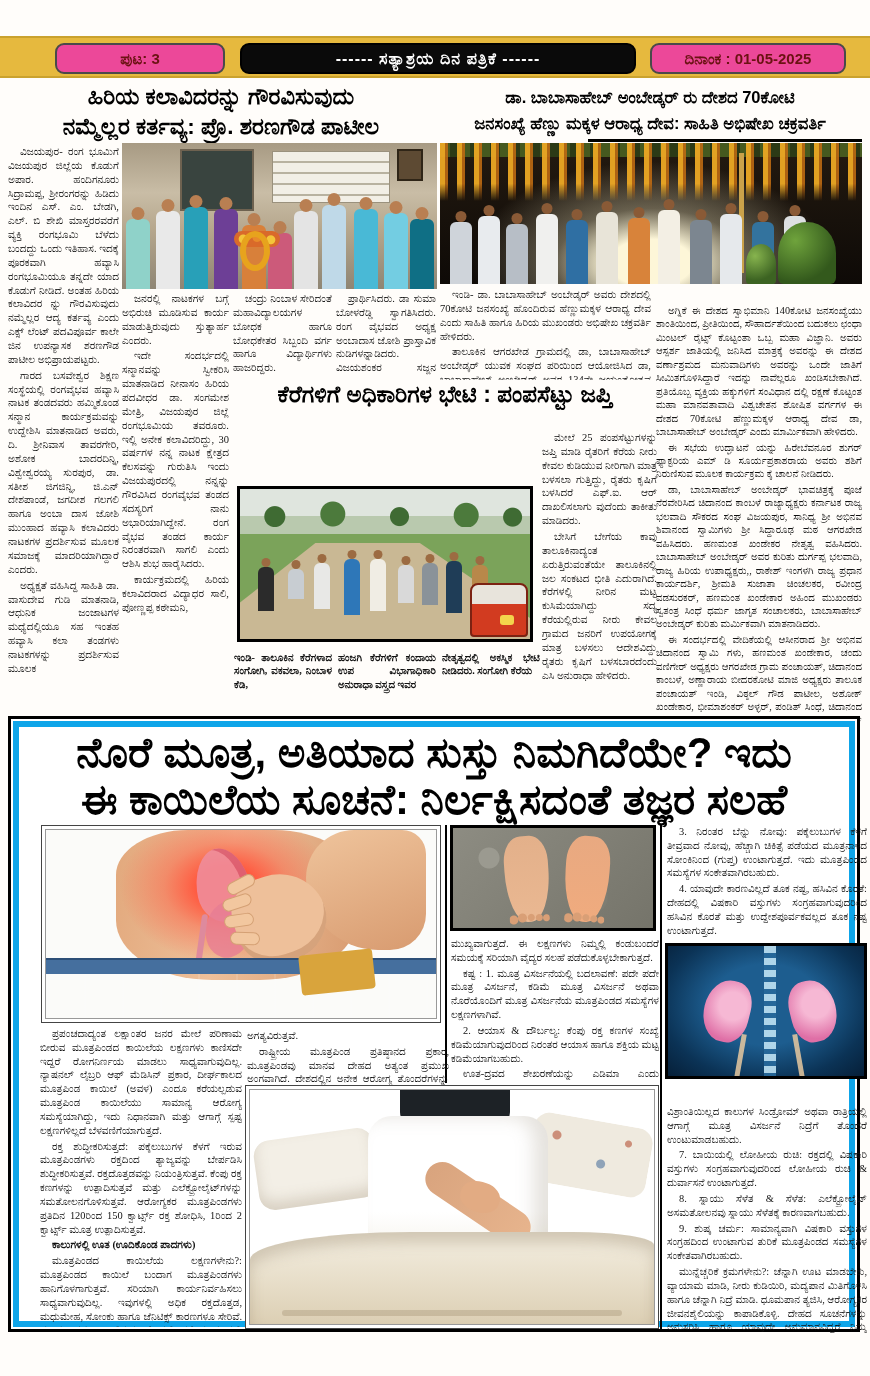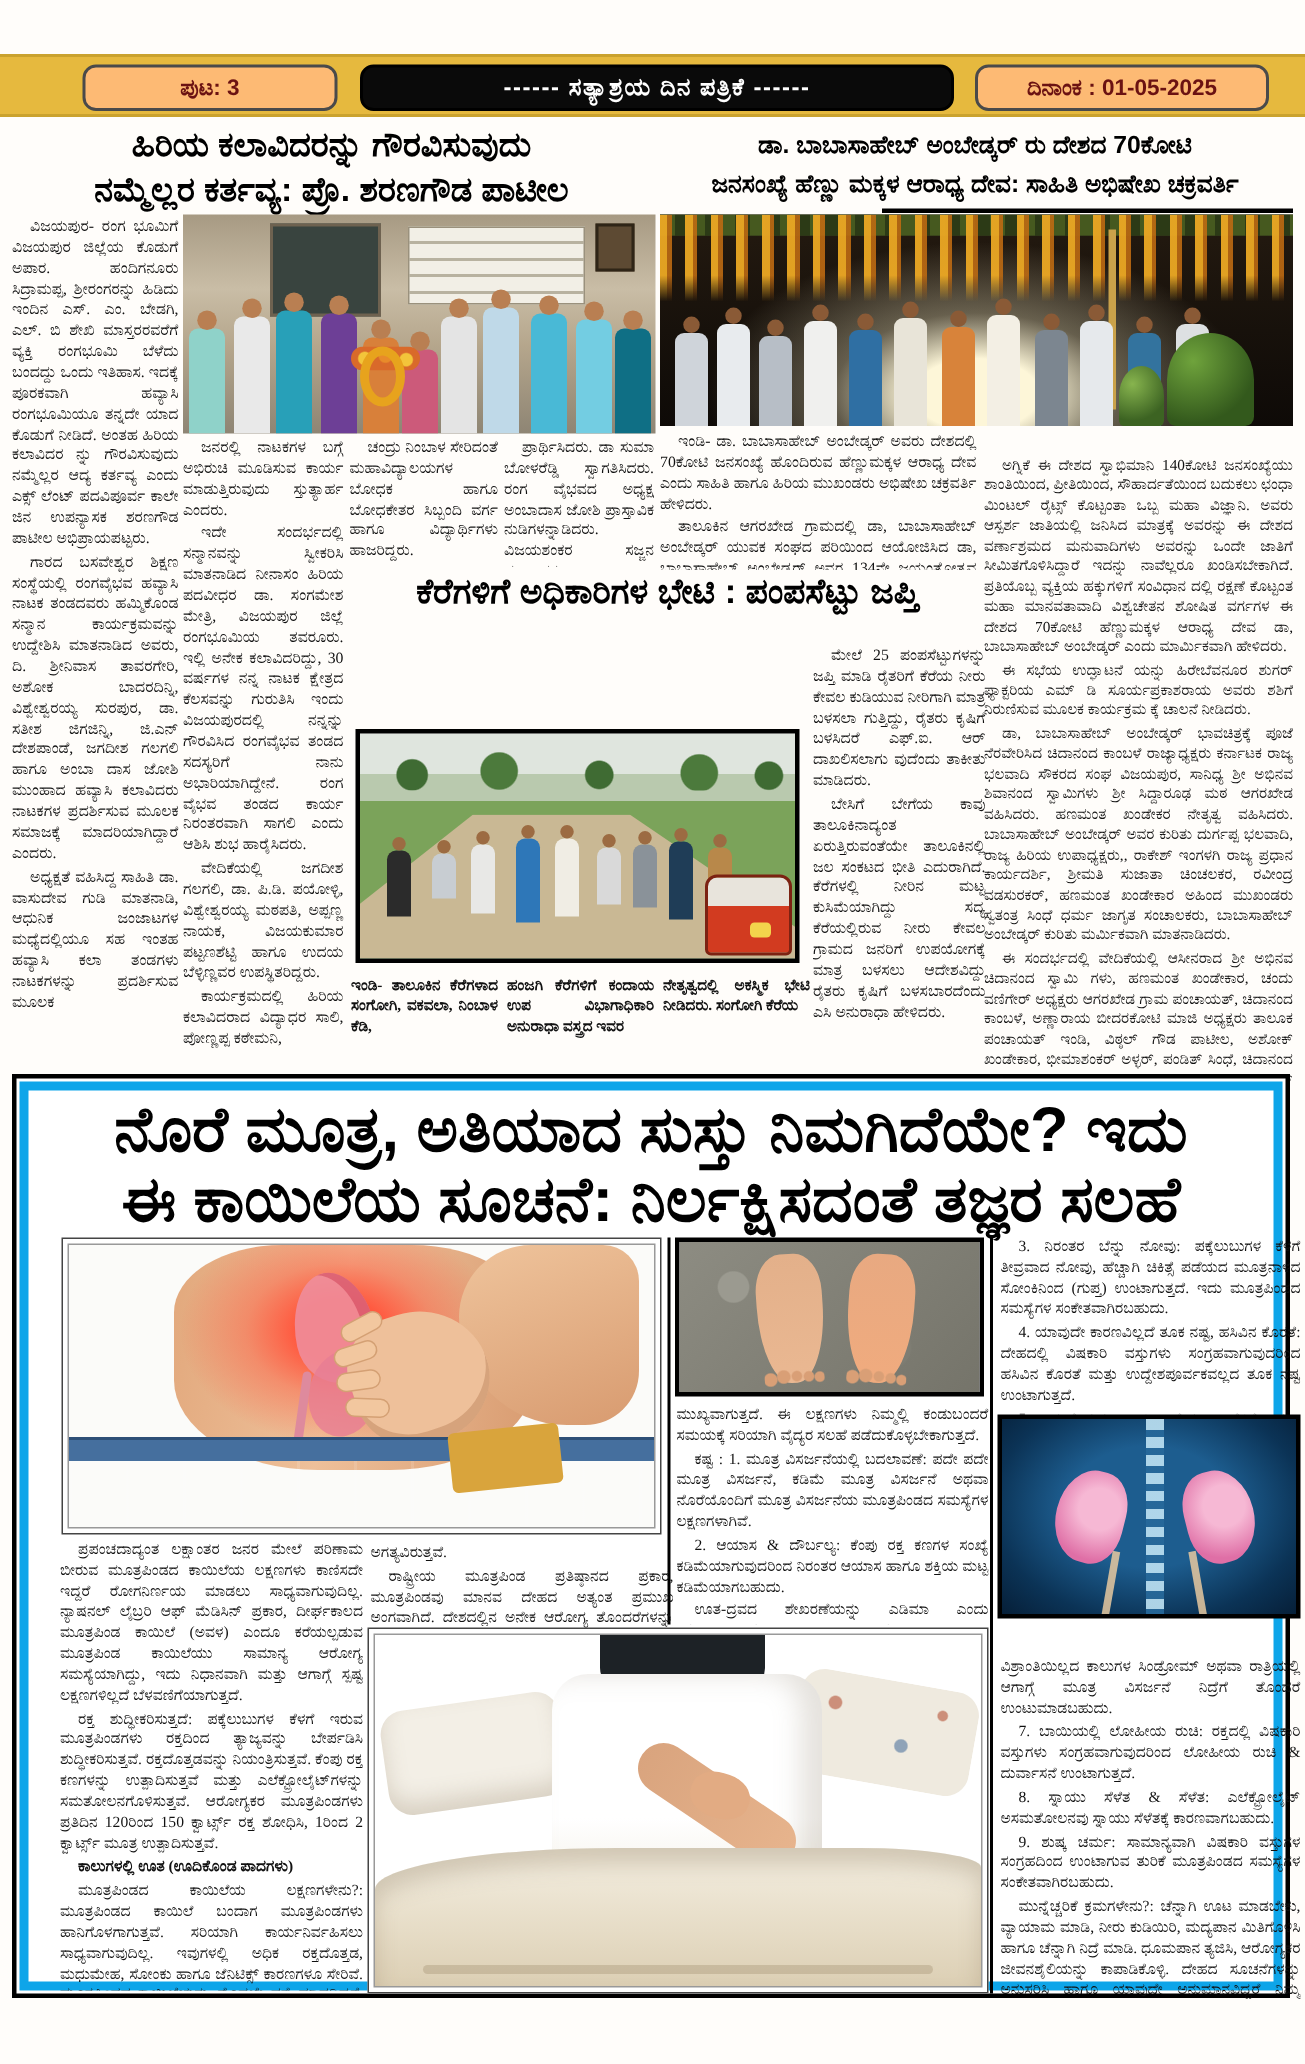--- a/index.html
+++ b/index.html
@@ -4,21 +4,21 @@
 <style>
   html,body{margin:0;padding:0;background:#ffffff;}
   .page{position:relative;width:870px;height:1376px;background:#fffdfa;overflow:hidden;
         font-family:"Liberation Serif", serif;color:#111;}
   [data-name]{box-sizing:border-box;}
 
   
   .mastband{position:absolute;left:0;top:36px;width:870px;height:42px;background:#e6b93e;
             border-top:2px solid #caa22e;border-bottom:2px solid #caa22e;}
   .mastbox{position:absolute;top:5px;height:31px;border:2px solid #4a4a4a;border-radius:9px;
-           background:#fdba74;color:#6b1212;font-weight:bold;font-size:15px;
+           background:#ec4899;color:#6b1212;font-weight:bold;font-size:15px;
            display:flex;align-items:center;justify-content:center;
            font-family:"Liberation Sans", sans-serif;}
   .mastbox.center{background:#0a0a0a;color:#ffffff;border-color:#000;width:396px;left:240px;
                   font-size:16px;letter-spacing:1px;}
   .mastbox.left{left:55px;width:170px;}
   .mastbox.right{left:650px;width:196px;}
 
   
   .headline{position:absolute;font-weight:800;text-align:center;color:#000;
             font-family:"Liberation Sans", sans-serif;}
@@ -269,21 +269,20 @@
   </div>
 
   <div class="col colA" data-name="artists-article-col1">
     <p data-name="paragraph">ವಿಜಯಪುರ- ರಂಗ ಭೂಮಿಗೆ ವಿಜಯಪುರ ಜಿಲ್ಲೆಯ ಕೊಡುಗೆ ಅಪಾರ. ಹಂದಿಗನೂರು ಸಿದ್ರಾಮಪ್ಪ, ಶ್ರೀರಂಗರನ್ನು ಹಿಡಿದು ಇಂದಿನ ಎಸ್. ಎಂ. ಬೇಡಗಿ, ಎಲ್. ಬಿ ಶೇಖಿ ಮಾಸ್ತರರವರೆಗೆ ವ್ಯಕ್ತಿ ರಂಗಭೂಮಿ ಬೆಳೆದು ಬಂದದ್ದು ಒಂದು ಇತಿಹಾಸ. ಇದಕ್ಕೆ ಪೂರಕವಾಗಿ ಹವ್ಯಾಸಿ ರಂಗಭೂಮಿಯೂ ತನ್ನದೇ ಯಾದ ಕೊಡುಗೆ ನೀಡಿದೆ. ಅಂತಹ ಹಿರಿಯ ಕಲಾವಿದರ ನ್ನು ಗೌರವಿಸುವುದು ನಮ್ಮೆಲ್ಲರ ಆದ್ಯ ಕರ್ತವ್ಯ ಎಂದು ಎಕ್ಸ್ ಲೆಂಟ್ ಪದವಿಪೂರ್ವ ಕಾಲೇ ಜಿನ ಉಪನ್ಯಾಸಕ ಶರಣಗೌಡ ಪಾಟೀಲ ಅಭಿಪ್ರಾಯಪಟ್ಟರು.</p>
     <p data-name="paragraph">ಗಾರದ ಬಸವೇಶ್ವರ ಶಿಕ್ಷಣ ಸಂಸ್ಥೆಯಲ್ಲಿ ರಂಗವೈಭವ ಹವ್ಯಾಸಿ ನಾಟಕ ತಂಡದವರು ಹಮ್ಮಿಕೊಂಡ ಸನ್ಮಾನ ಕಾರ್ಯಕ್ರಮವನ್ನು ಉದ್ದೇಶಿಸಿ ಮಾತನಾಡಿದ ಅವರು, ದಿ. ಶ್ರೀನಿವಾಸ ತಾವರಗೇರಿ, ಅಶೋಕ ಬಾದರದಿನ್ನಿ, ವಿಶ್ವೇಶ್ವರಯ್ಯ ಸುರಪುರ, ಡಾ. ಸತೀಶ ಜಿಗಜಿನ್ನಿ, ಜಿ.ಎನ್ ದೇಶಪಾಂಡೆ, ಜಗದೀಶ ಗಲಗಲಿ ಹಾಗೂ ಅಂಬಾ ದಾಸ ಜೋಶಿ ಮುಂಹಾದ ಹವ್ಯಾಸಿ ಕಲಾವಿದರು ನಾಟಕಗಳ ಪ್ರದರ್ಶಿಸುವ ಮೂಲಕ ಸಮಾಜಕ್ಕೆ ಮಾದರಿಯಾಗಿದ್ದಾರೆ ಎಂದರು.</p>
     <p data-name="paragraph">ಅಧ್ಯಕ್ಷತೆ ವಹಿಸಿದ್ದ ಸಾಹಿತಿ ಡಾ. ವಾಸುದೇವ ಗುಡಿ ಮಾತನಾಡಿ, ಆಧುನಿಕ ಜಂಜಾಟಗಳ ಮಧ್ಯೆದಲ್ಲಿಯೂ ಸಹ ಇಂತಹ ಹವ್ಯಾಸಿ ಕಲಾ ತಂಡಗಳು ನಾಟಕಗಳನ್ನು ಪ್ರದರ್ಶಿಸುವ ಮೂಲಕ</p>
   </div>
   <div class="col colB" data-name="artists-article-col2">
     <p data-name="paragraph">ಜನರಲ್ಲಿ ನಾಟಕಗಳ ಬಗ್ಗೆ ಅಭಿರುಚಿ ಮೂಡಿಸುವ ಕಾರ್ಯ ಮಾಡುತ್ತಿರುವುದು ಸ್ತುತ್ಯಾರ್ಹ ಎಂದರು.</p>
     <p data-name="paragraph">ಇದೇ ಸಂದರ್ಭದಲ್ಲಿ ಸನ್ಮಾನವನ್ನು ಸ್ವೀಕರಿಸಿ ಮಾತನಾಡಿದ ನೀನಾಸಂ ಹಿರಿಯ ಪದವೀಧರ ಡಾ. ಸಂಗಮೇಶ ಮೇತ್ರಿ, ವಿಜಯಪುರ ಜಿಲ್ಲೆ ರಂಗಭೂಮಿಯ ತವರೂರು. ಇಲ್ಲಿ ಅನೇಕ ಕಲಾವಿದರಿದ್ದು, 30 ವರ್ಷಗಳ ನನ್ನ ನಾಟಕ ಕ್ಷೇತ್ರದ ಕೆಲಸವನ್ನು ಗುರುತಿಸಿ ಇಂದು ವಿಜಯಪುರದಲ್ಲಿ ನನ್ನನ್ನು ಗೌರವಿಸಿದ ರಂಗವೈಭವ ತಂಡದ ಸದಸ್ಯರಿಗೆ ನಾನು ಅಭಾರಿಯಾಗಿದ್ದೇನೆ. ರಂಗ ವೈಭವ ತಂಡದ ಕಾರ್ಯ ನಿರಂತರವಾಗಿ ಸಾಗಲಿ ಎಂದು ಆಶಿಸಿ ಶುಭ ಹಾರೈಸಿದರು.</p>
-    <p data-name="paragraph">ವೇದಿಕೆಯಲ್ಲಿ ಜಗದೀಶ ಗಲಗಲಿ, ಡಾ. ಪಿ.ಡಿ. ಪಯೋಳ್ಳಿ, ವಿಶ್ವೇಶ್ವರಯ್ಯ ಮಠಪತಿ, ಅಪ್ಪಣ್ಣ ನಾಯಕ, ವಿಜಯಕುಮಾರ ಪಟ್ಟಣಶೆಟ್ಟಿ ಹಾಗೂ ಉದಯ ಬೆಳ್ಳಿಣ್ಣವರ ಉಪಸ್ಥಿತರಿದ್ದರು.</p>
     <p data-name="paragraph">ಕಾರ್ಯಕ್ರಮದಲ್ಲಿ ಹಿರಿಯ ಕಲಾವಿದರಾದ ವಿದ್ಯಾಧರ ಸಾಲಿ, ಪೋಣ್ಣಪ್ಪ ಕಠೇಮನಿ,</p>
   </div>
   <div class="col colC" data-name="artists-article-col3">
     <p data-name="paragraph">ಚಂದ್ರು ನಿಂಬಾಳ ಸೇರಿದಂತೆ ಮಹಾವಿದ್ಯಾಲಯಗಳ ಬೋಧಕ ಹಾಗೂ ಬೋಧಕೇತರ ಸಿಬ್ಬಂದಿ ವರ್ಗ ಹಾಗೂ ವಿದ್ಯಾರ್ಥಿಗಳು ಹಾಜರಿದ್ದರು.</p>
     <p data-name="paragraph">ಪ್ರವೀಣ ಡೋಣೂರ</p>
   </div>
   <div class="col colD" data-name="artists-article-col4">
     <p data-name="paragraph">ಪ್ರಾರ್ಥಿಸಿದರು. ಡಾ ಸುಮಾ ಬೋಳರೆಡ್ಡಿ ಸ್ವಾಗತಿಸಿದರು. ರಂಗ ವೈಭವದ ಅಧ್ಯಕ್ಷ ಅಂಬಾದಾಸ ಜೋಶಿ ಪ್ರಾಸ್ತಾವಿಕ ನುಡಿಗಳನ್ನಾಡಿದರು. ವಿಜಯಶಂಕರ ಸಜ್ಜನ ವಂದಿಸಿದರು.</p>
   </div>
 

